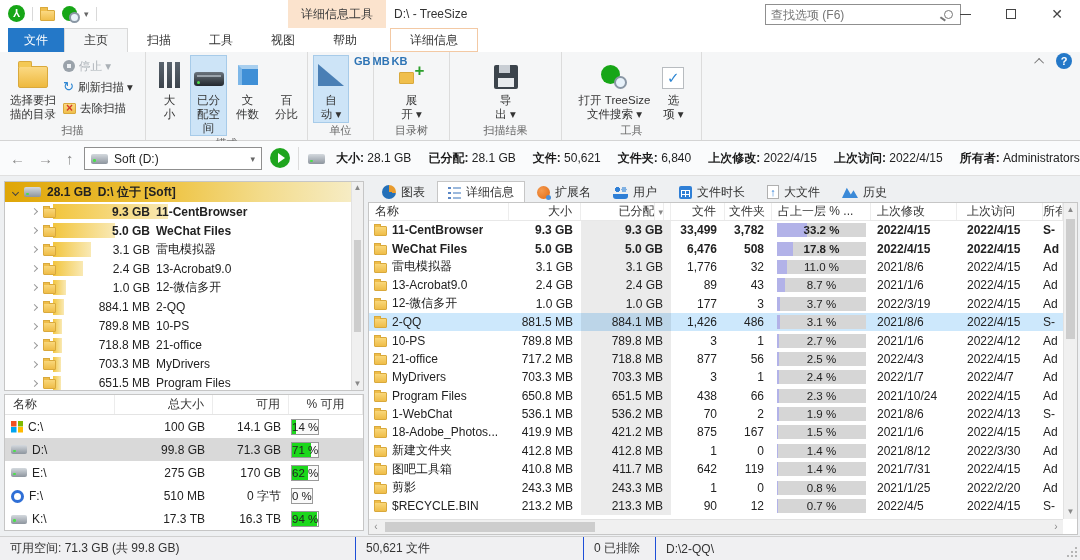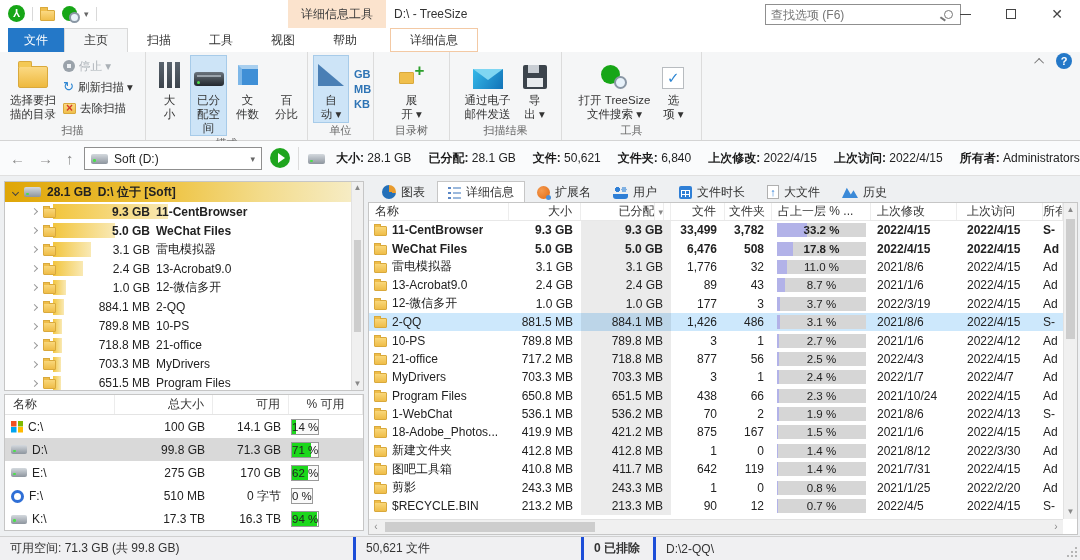--- a/index.html
+++ b/index.html
@@ -62,21 +62,21 @@
   .ico-bars { width:22px; height:26px; background:
       linear-gradient(#5a646e,#3c444c) 0 0/5px 100% no-repeat,
       linear-gradient(#5a646e,#3c444c) 8px 0/5px 100% no-repeat,
       linear-gradient(#5a646e,#3c444c) 16px 0/5px 100% no-repeat; }
   .ico-hd { width:30px; height:14px; background:linear-gradient(#6a737c,#23282e); border-radius:3px; position:relative; margin-top:8px;}
   .ico-hd::before { content:""; position:absolute; left:3px; right:3px; top:3px; height:2px; background:#9aa3ab; }
   .ico-hd::after { content:""; position:absolute; left:3px; bottom:2px; width:3px; height:3px; border-radius:50%; background:#49e049; }
   .ico-cube { width:20px; height:20px; background:#3f8fd6; border-left:4px solid #7db7e8; border-top:4px solid #a8cfef; }
   .ico-percent { color:#555b61; font-size:27px; font-weight:bold; line-height:28px; }
   .ico-tri { width:0; height:0; border-bottom:22px solid #4a7fb5; border-right:26px solid transparent; }
-  .unitcol { display:flex; flex-direction:column; justify-content:center; gap:2px; padding:0 3px; }
+  .unitcol { display:flex; flex-direction:row; justify-content:center; gap:2px; padding:0 3px; }
   .unitlbl { font-size:11px; font-weight:bold; color:#2e74b5; line-height:13px; }
   .ico-expand { width:26px; height:20px; position:relative; margin-top:6px;}
   .ico-expand::before { content:""; position:absolute; left:0; top:4px; width:13px; height:10px; background:#f0bf4c; border:1px solid #d9a93c; border-radius:1px;}
   .ico-expand::after { content:"+"; position:absolute; right:0; top:-7px; color:#2ca02c; font-size:17px; font-weight:bold; }
   .ico-mail { width:30px; height:20px; background:linear-gradient(120deg,#35b8e8,#1273b8); margin-top:7px; position:relative; }
   .ico-mail::before { content:""; position:absolute; left:0; top:0; border-left:15px solid transparent; border-right:15px solid transparent; border-top:11px solid #7fd6f2; }
   .ico-floppy { width:24px; height:24px; background:#3c444c; border-radius:2px; margin-top:4px; position:relative; }
   .ico-floppy::before { content:""; position:absolute; left:5px; top:0; width:11px; height:8px; background:#c9ced4; }
   .ico-floppy::after { content:""; position:absolute; left:4px; bottom:2px; width:16px; height:9px; background:#e8ebee; }
   .ico-tssearch { width:26px; height:24px; position:relative; margin-top:4px;}
@@ -205,22 +205,22 @@
   .mp-vscroll .arr { position:absolute; left:0; right:0; height:14px; color:#888; font-size:8px; text-align:center; line-height:13px; }
   .mp-vscroll .arr.up { top:0; } .mp-vscroll .arr.dn { bottom:0; }
   .mp-vscroll .thumb { position:absolute; left:2px; right:2px; top:16px; height:120px; background:#cdcdcd; }
   .mp-hscroll { position:absolute; left:0; right:14px; bottom:0; height:15px; background:#f0f0f0; border-top:1px solid #e2e2e2; }
   .mp-hscroll .arr { position:absolute; top:0; bottom:0; width:14px; color:#888; font-size:10px; text-align:center; line-height:14px;}
   .mp-hscroll .arr.lf { left:0; } .mp-hscroll .arr.rt { right:0; }
   .mp-hscroll .thumb { position:absolute; top:2px; bottom:2px; left:16px; width:210px; background:#cdcdcd; }
 
   
   .statusbar { position:absolute; left:0; right:0; bottom:0; height:24px; background:#f0f0f2; border-top:1px solid #d0d0d0; display:flex; align-items:center; color:#333; }
-  .sb-seg { padding-left:10px; height:100%; display:flex; align-items:center; border-right:3px solid #1d4ed8; white-space:nowrap; overflow:hidden;}
-  .sb-1 { width:356px; } .sb-2 { width:228px;text-align:right; } .sb-3 { width:72px;font-weight:bold; } .sb-4 { flex:1; border-right:none;}
+  .sb-seg { padding-left:10px; height:100%; display:flex; align-items:center; border-right:1px solid #1d4ed8; white-space:nowrap; overflow:hidden;}
+  .sb-1 { width:356px; } .sb-2 { width:228px;text-align:right; } .sb-3 { width:72px; } .sb-4 { flex:1; border-right:none;}
   .grip { position:absolute; right:2px; bottom:2px; width:12px; height:12px;
       background:radial-gradient(circle at 10px 2px,#b5b5b5 0 1.3px,transparent 1.5px),
                  radial-gradient(circle at 6px 6px,#b5b5b5 0 1.3px,transparent 1.5px),
                  radial-gradient(circle at 10px 6px,#b5b5b5 0 1.3px,transparent 1.5px),
                  radial-gradient(circle at 2px 10px,#b5b5b5 0 1.3px,transparent 1.5px),
                  radial-gradient(circle at 6px 10px,#b5b5b5 0 1.3px,transparent 1.5px),
                  radial-gradient(circle at 10px 10px,#b5b5b5 0 1.3px,transparent 1.5px); }
 </style>
 </head>
 <body>
@@ -375,27 +375,20 @@
             </span>
           <span class="blabel">展
 开 ▾</span>
         </div>
       </div>
       <div class="rgroup-label">目录树</div>
     </div>
 
     <div class="rgroup" style="width:112px">
       <div class="rgroup-body" style="justify-content:center;">
-        <div class="bigbtn">
-          <span class="icoarea">
-              <span class="ico-mail"></span>
-            </span>
-          <span class="blabel">通过电子
-邮件发送</span>
-        </div>
         <div class="bigbtn">
           <span class="icoarea">
               <span class="ico-floppy"></span>
             </span>
           <span class="blabel">导
 出 ▾</span>
         </div>
       </div>
       <div class="rgroup-label">扫描结果</div>
     </div>

